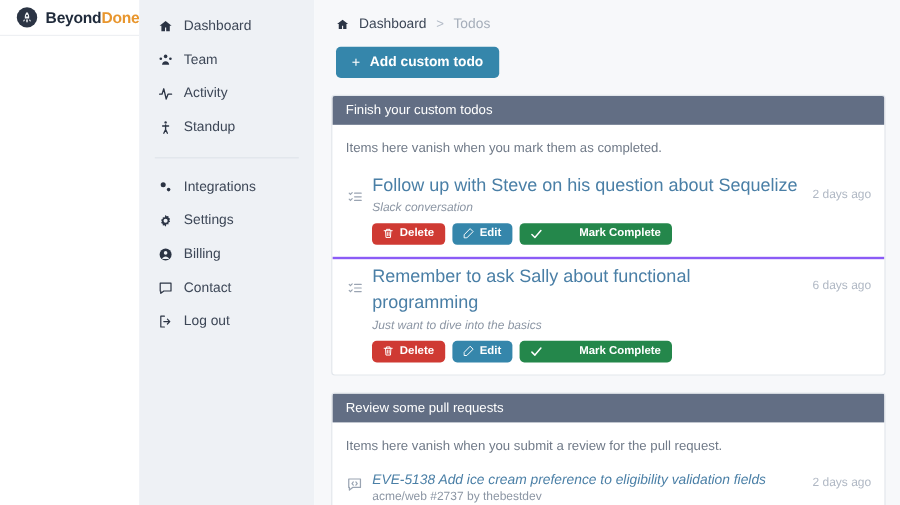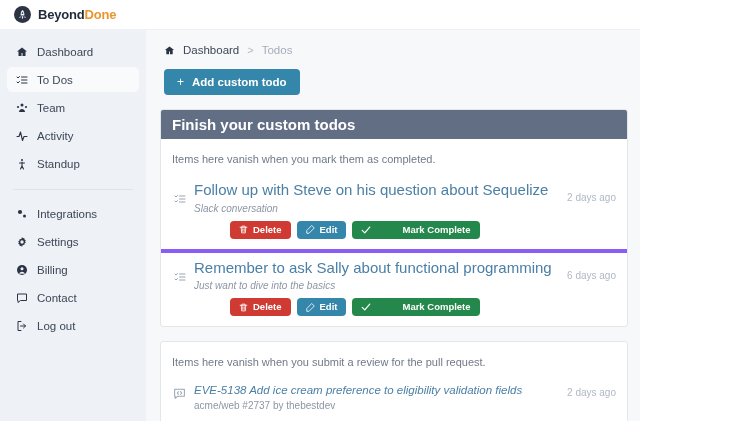--- a/index.html
+++ b/index.html
@@ -4,21 +4,21 @@
 <style>
   * { box-sizing: border-box; margin: 0; padding: 0; }
   html, body {
     width: 750px; height: 421px;
     overflow: hidden;
     font-family: "Liberation Sans", sans-serif;
     background: #ffffff;
     -webkit-font-smoothing: antialiased;
   }
 
-  .app { width: 640px; height: 421px; display: flex; flex-direction: column; }
+  .app { width: 750px; height: 421px; display: flex; }
 
   
   .topbar {
     height: 30px; flex: 0 0 30px;
     background: #ffffff;
     display: flex; align-items: center;
     padding-left: 14px;
     border-bottom: 1px solid #eef0f3;
   }
   .brand { display: flex; align-items: center; gap: 7px; }
@@ -94,33 +94,33 @@
   .panel {
     margin-top: 14px;
     background: #ffffff;
     border: 1px solid #e3e7ec;
     border-radius: 3px;
     overflow: hidden;
   }
   .panel-head {
     background: #626e84;
     color: #ffffff;
-    font-size: 15px; font-weight: bold;
+    font-size: 11px; font-weight: normal;
     padding: 6px 11px;
   }
   .panel-note {
     color: #707a88;
     font-size: 11px;
     padding: 14px 11px 10px 11px;
   }
 
   .todo-row {
     display: flex; align-items: flex-start;
     padding: 4px 11px 10px 11px;
-    border-top: 4px solid #8b5cf6;
+    border-top: 2px solid #8b5cf6;
   }
   .todo-row.first { border-top: none; }
   .row-ico {
     width: 15px; flex: 0 0 15px;
     margin-top: 14px;
     color: #9aa4b2;
     display: flex; align-items: center; justify-content: center;
   }
   .row-ico svg { display: block; }
   .row-body { flex: 1 1 auto; padding-left: 7px; min-width: 0; }
@@ -144,21 +144,21 @@
   .act {
     display: inline-flex; align-items: center; gap: 5px;
     border: none; border-radius: 4px;
     color: #ffffff;
     font-size: 9.5px; font-weight: bold;
     padding: 4px 9px;
     cursor: pointer;
     line-height: 1;
   }
   .act svg { display: block; }
-  .act-delete { background: #cf3a33; margin-left: 36px; }
+  .act-delete { background: #cf3a33; }
   .act-edit   { background: #3586ab; }
   .act-done   { background: #24874b; gap: 31px; }
 
   .pr-row { padding-bottom: 12px; }
   .pr-title { color: #4a7fa6; font-size: 11.5px; line-height: 1.45; cursor: pointer; font-style: italic; }
   .pr-sub { color: #8c96a4; font-size: 10px; margin-top: 1px; }
 </style>
 </head>
 <body>
 
@@ -186,28 +186,20 @@
 
       <div class="nav-item">
         <span class="nav-ico">
           <svg width="12" height="12" viewBox="0 0 24 24" fill="currentColor">
               <path d="M12 3L2 11h3v9h6v-6h2v6h6v-9h3z"></path>
             </svg>
         </span>
         <span>Dashboard</span>
       </div>
 
-      <div class="nav-item active">
-        <span class="nav-ico">
-          <svg width="12" height="12" viewBox="0 0 24 24" fill="none" stroke="currentColor" stroke-width="2" stroke-linecap="round">
-            <path d="M2 6l2 2 3-3M2 16l2 2 3-3M11 6h11M11 12h11M11 18h11"></path>
-          </svg>
-        </span>
-        <span>To Dos</span>
-      </div>
 
       <div class="nav-item">
         <span class="nav-ico">
           <svg width="12" height="12" viewBox="0 0 24 24" fill="currentColor">
             <circle cx="12" cy="6" r="3"></circle>
               <path d="M6 20c0-3.3 2.7-6 6-6s6 2.7 6 6z"></path>
             <circle cx="4" cy="10" r="2.2"></circle>
               <circle cx="20" cy="10" r="2.2"></circle>
           </svg>
         </span>
@@ -383,20 +375,21 @@
                 <span>Mark Complete</span>
               </button>
             </div>
           </div>
           <div class="row-time">6 days ago</div>
         </div>
       </section>
 
       
       <section class="panel">
+        <div class="panel-head">Review some pull requests</div>
         <div class="panel-note">Items here vanish when you submit a review for the pull request.</div>
 
         <div class="todo-row first pr-row">
           <span class="row-ico" style="margin-top:5px">
             <svg width="13" height="13" viewBox="0 0 24 24" fill="none" stroke="currentColor" stroke-width="1.9" stroke-linecap="round" stroke-linejoin="round">
               <path d="M3 4h18v13H9l-5 4v-4H3z"></path>
               <path d="M10 8.5L8 11l2 2.5M14 8.5l2 2.5-2 2.5"></path>
             </svg>
           </span>
           <div class="row-body">

